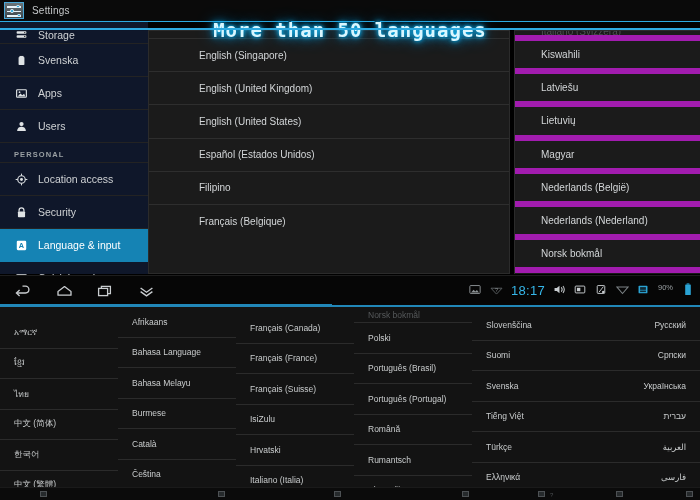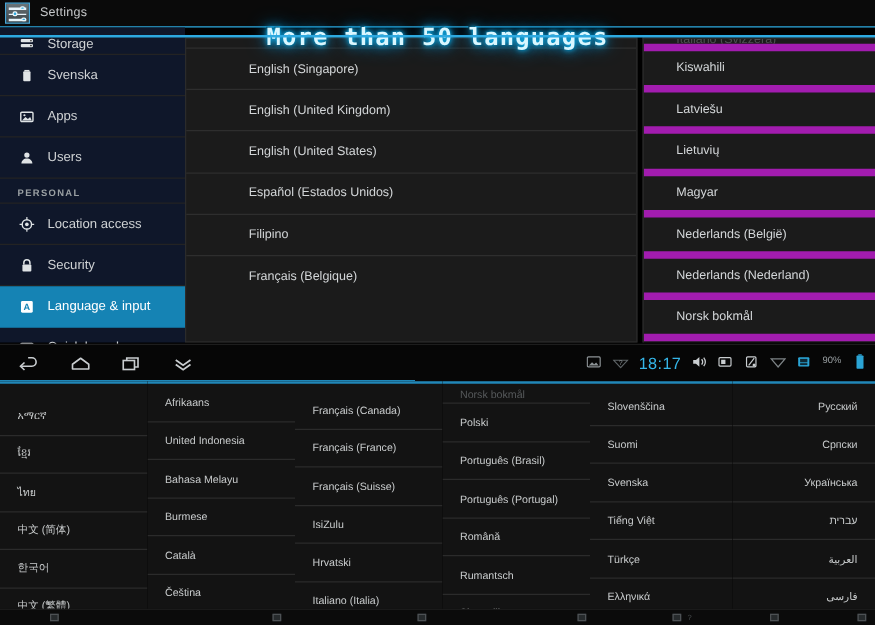--- a/index.html
+++ b/index.html
@@ -428,21 +428,21 @@
       <div class="trow">ខ្មែរ</div>
       <div class="trow">ไทย</div>
       <div class="trow">中文 (简体)</div>
       <div class="trow">한국어</div>
       <div class="trow">中文 (繁體)</div>
 
     </div>
 
     <div class="tile t2 tile-offset-b">
       <div class="trow">Afrikaans</div>
-      <div class="trow">United Indonesia</div>
+      <div class="trow">Bahasa Language</div>
       <div class="trow">Bahasa Melayu</div>
       <div class="trow">Burmese</div>
       <div class="trow">Català</div>
       <div class="trow">Čeština</div>
       <div class="trow">Dansk</div>
     </div>
 
     <div class="tile t3 tile-offset-c">
       <div class="trow">Français (Canada)</div>
       <div class="trow">Français (France)</div>

